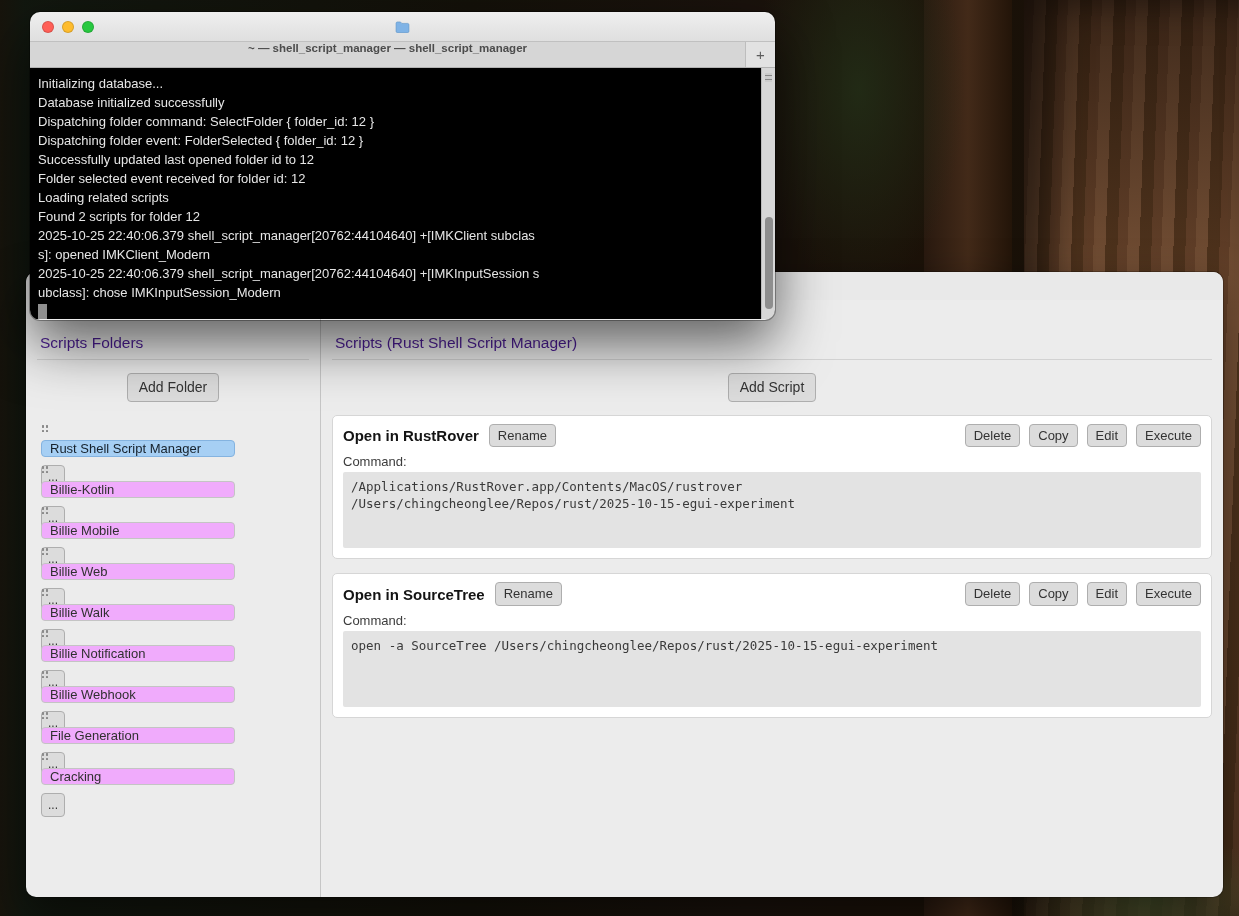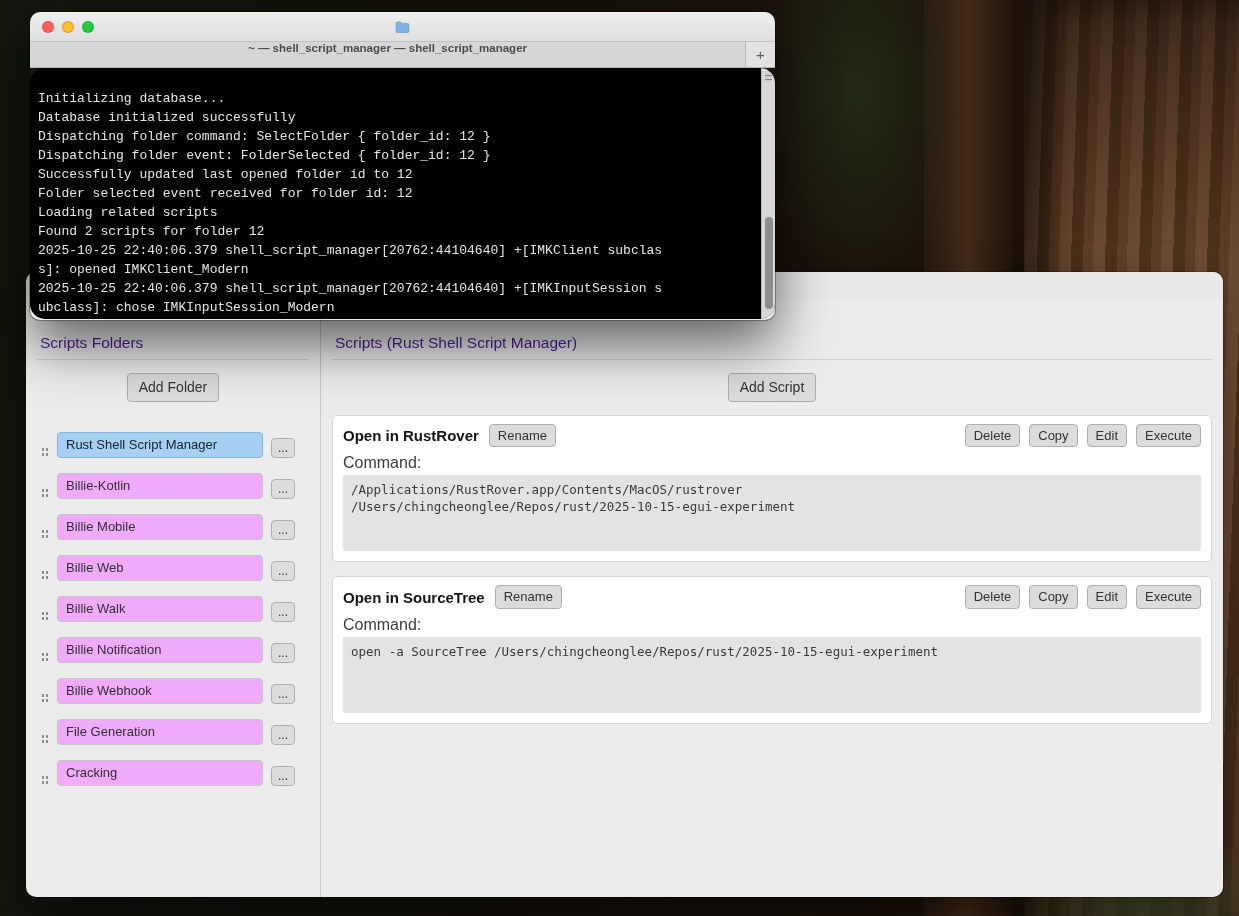--- a/index.html
+++ b/index.html
@@ -64,21 +64,21 @@
   .center-row { text-align: center; }
 
   .btn {
     display: inline-block; background: #dcdcdc; border: 1px solid #aeaeae;
     border-radius: 4px; color: #333; font-size: 13px; padding: 2px 8px;
     font-family: inherit; cursor: default; line-height: 1.35;
   }
   .btn-add { font-size: 14px; padding: 4px 11px; }
 
   .folder-list { margin-top: 22px; }
-  .folder-row { display: flex; align-items: flex-end; gap: 8px; padding: 0 14px 0 4px; margin-bottom: 7px; height: 34px; }
+  .folder-row { display: flex; align-items: flex-start; gap: 8px; padding: 0 14px 0 4px; margin-bottom: 7px; height: 34px; flex-direction: column; }
   .drag-dots {
     width: 8px; height: 11px; flex: 0 0 8px;
     background-image: radial-gradient(circle, #8a8a8a 1.1px, rgba(0,0,0,0) 1.3px);
     background-size: 4px 5px;
   }
   .folder-input {
     flex: 1; height: 26px; background: #f0abfc; border: 1px solid #c4c4c4;
     border-radius: 4px; font-size: 13px; color: #303030; padding: 0 8px;
     font-family: inherit; outline: none; min-width: 0;
   }
@@ -87,21 +87,21 @@
 
   .cards { margin-top: 13px; }
   .card {
     background: #ffffff; border: 1px solid #d6d6d6; border-radius: 5px;
     padding: 8px 10px 10px 10px; margin-bottom: 14px;
   }
   .card-header { display: flex; align-items: center; }
   .card-title { font-size: 15px; font-weight: bold; color: #141414; }
   .btn-rename { margin-left: 10px; }
   .card-actions { margin-left: auto; display: flex; gap: 9px; }
-  .command-label { font-size: 16px; color: #3c3c3c; margin: 7px 0 3px 0; }
+  .command-label { font-size: 13px; color: #3c3c3c; margin: 7px 0 3px 0; }
   .command-box {
     display: block; width: 100%; height: 76px; background: #e3e3e3; border: 0;
     border-radius: 2px; resize: none; outline: none;
     font-family: "DejaVu Sans Mono", "Liberation Mono", monospace;
     font-size: 12.5px; line-height: 17px; color: #3a3a3a; padding: 6px 8px;
     white-space: pre; overflow: hidden;
   }
 
   
   .terminal-window {
@@ -123,23 +123,23 @@
   }
   .term-tab { flex: 1; display: flex; align-items: flex-start; justify-content: center; font-weight: bold; }
   .term-tab-title { font-size: 11.5px; color: #4c4c4c; }
   .term-newtab {
     width: 30px; flex: 0 0 30px; border-left: 1px solid #bdbdbd; background: #e2e2e2;
     display: flex; align-items: center; justify-content: center;
     font-size: 15px; color: #5c5c5c;
   }
   .term-body {
     position: relative; height: 251px; background: #000;
-    font-family: Liberation Mono, monospace;
+    font-family: Liberation Sans, sans-serif;
     font-size: 13px; line-height: 19px; color: #e6e6e6;
-    padding: 21px 20px 0 8px; overflow: hidden; border-radius: 15px;
+    padding: 6px 20px 0 8px; overflow: hidden;
   }
   .term-line { white-space: pre; }
   .term-cursor { display: block; width: 9px; height: 16px; background: #8f8f8f; margin-top: 2px; }
   .term-track {
     position: absolute; right: 0; top: 0; bottom: 0; width: 14px;
     background: #d7d7d7; border-left: 1px solid #bcbcbc;
   }
   .term-scroll-widget {
     margin: 3px 2px 0 2px; height: 13px; border-radius: 2px; background: #cccccc;
     background-image: repeating-linear-gradient(180deg, #878787 0 1px, rgba(0,0,0,0) 1px 4px);

